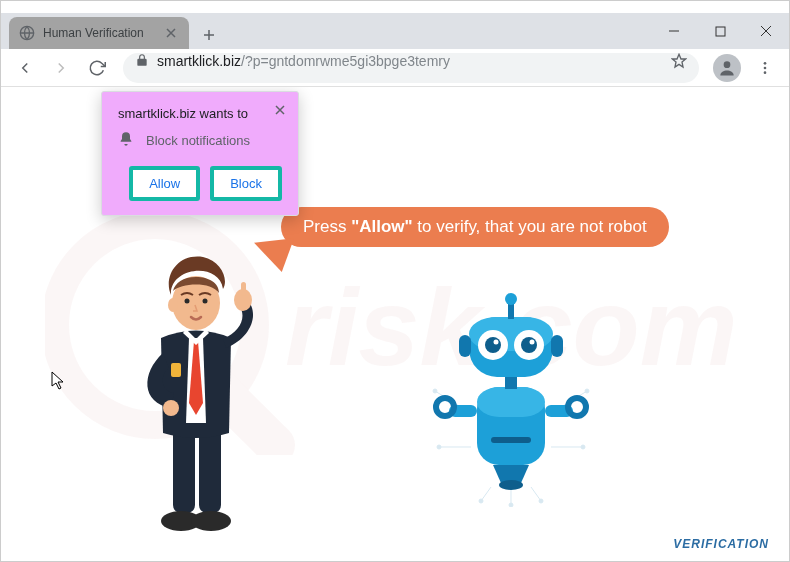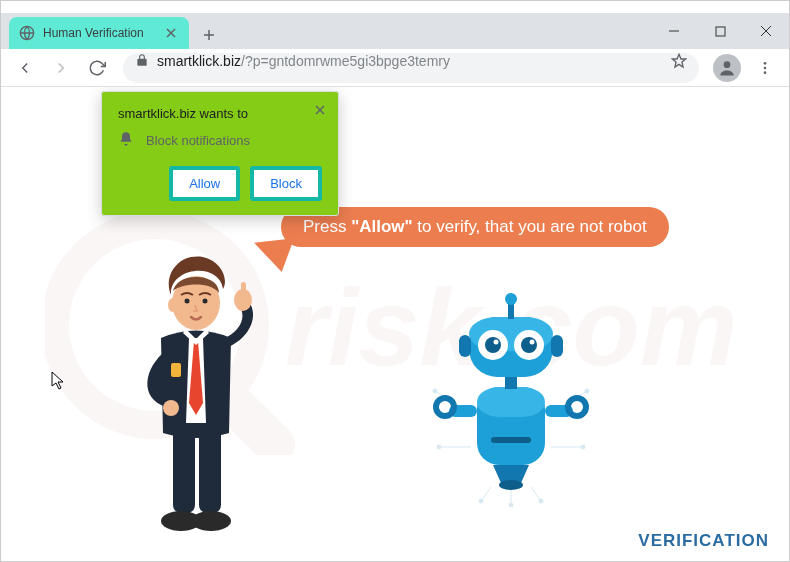--- a/index.html
+++ b/index.html
@@ -3,21 +3,21 @@
   <meta charset="utf-8">
   <style>
     * { margin: 0; padding: 0; box-sizing: border-box; font-family: 'Segoe UI', Arial, sans-serif; }
     body { width: 790px; height: 562px; background: #fff; overflow: hidden; position: relative; border: 1px solid #ccc; }
     
     
     .titlebar { height: 12px; background: #fff; }
     
     
     .tabstrip { height: 36px; background: #dee1e6; display: flex; align-items: flex-end; padding-left: 8px; }
-    .tab { background: #5eead4; border-radius: 8px 8px 0 0; height: 32px; display: flex; align-items: center; padding: 0 10px; gap: 8px; min-width: 180px; font-size: 12px; color: #3c4043; }
+    .tab { background: #a3a3a3; border-radius: 8px 8px 0 0; height: 32px; display: flex; align-items: center; padding: 0 10px; gap: 8px; min-width: 180px; font-size: 12px; color: #3c4043; }
     .tab .favicon { width: 16px; height: 16px; display: flex; align-items: center; justify-content: center; }
     .tab .close { margin-left: auto; width: 16px; height: 16px; display:flex;align-items:center;justify-content:center; color:#5f6368; border-radius:50%; }
     .newtab { width:28px; height:28px; display:flex;align-items:center;justify-content:center; margin-left:6px; color:#5f6368; border-radius:50%; }
     .win-controls { margin-left:auto; display:flex; height:36px; }
     .win-btn { width:46px; display:flex;align-items:center;justify-content:center; color:#333; }
     
     
     .toolbar { height: 38px; background:#fff; border-bottom:1px solid #e0e0e0; display:flex; align-items:center; padding:0 8px; gap:4px; }
     .navbtn { width:32px;height:32px; display:flex;align-items:center;justify-content:center; color:#5f6368; border-radius:50%; }
     .navbtn.disabled { color:#bdbdbd; }
@@ -31,42 +31,42 @@
     .menu-dots { width:32px;height:32px;display:flex;align-items:center;justify-content:center;color:#5f6368; }
     
     
     .content { position:relative; height: 476px; background:#fff; overflow:hidden; }
     
     
     .watermark { position:absolute; inset:0; display:flex;align-items:center;justify-content:center; pointer-events:none; opacity:0.06; }
     .watermark svg { width: 700px; }
     
     
-    .perm-popup { position:absolute; left:100px; top:4px; width:238px; background:#84cc16; border:1px solid #dadce0; border-radius:3px; box-shadow:0 4px 16px rgba(0,0,0,0.2); padding:14px 16px 14px 16px; z-index:20; }
+    .perm-popup { position:absolute; left:100px; top:4px; width:198px; background:#f0abfc; border:1px solid #dadce0; border-radius:3px; box-shadow:0 4px 16px rgba(0,0,0,0.2); padding:14px 16px 14px 16px; z-index:20; }
     .perm-title { font-size:13px; color:#202124; margin-bottom:10px; }
     .perm-close { position:absolute; right:10px; top:10px; color:#5f6368; width:16px; height:16px; display:flex;align-items:center;justify-content:center; }
     .perm-row { display:flex; align-items:center; gap:12px; font-size:13px; color:#5f6368; margin-bottom:16px; }
     .perm-bell { color:#5f6368; }
     .perm-buttons { display:flex; justify-content:flex-end; gap:10px; }
     .perm-btn { border:4px solid #14b8a6; background:#fff; color:#1a73e8; font-size:13px; padding:6px 16px; border-radius:3px; cursor:pointer; }
     
     
     .bubble-wrap { position:absolute; left:280px; top:120px; z-index:5; }
     .bubble { background:#eb7d4f; color:#fff; font-size:17px; padding:10px 22px; border-radius:22px; white-space:nowrap; }
     .bubble b { font-weight:bold; }
     .bubble-tail { position:absolute; left:-28px; top:24px; width:0;height:0; border-top: 18px solid transparent; border-right: 36px solid #eb7d4f; border-bottom: 18px solid transparent; transform: rotate(20deg); }
     
     
     .man { position:absolute; left:110px; top:156px; width:170px; height:300px; z-index:4; }
     
     
     .robot { position:absolute; left:420px; top:200px; width:180px; height:220px; z-index:4; }
     
     
-    .footer-text { position:absolute; right:20px; bottom:12px; color:#2b6ca3; font-weight:700; letter-spacing:1px; font-size:17px; }
+    .footer-text { position:absolute; right:20px; bottom:12px; color:#2b6ca3; font-weight:700; letter-spacing:1px; font-size:12px; font-style:italic; }
     
     
     .cursor { position:absolute; left:50px; top:284px; z-index:30; }
   </style>
 </head>
 <body>
 
 <div class="titlebar"></div>
 
 <div class="tabstrip">

